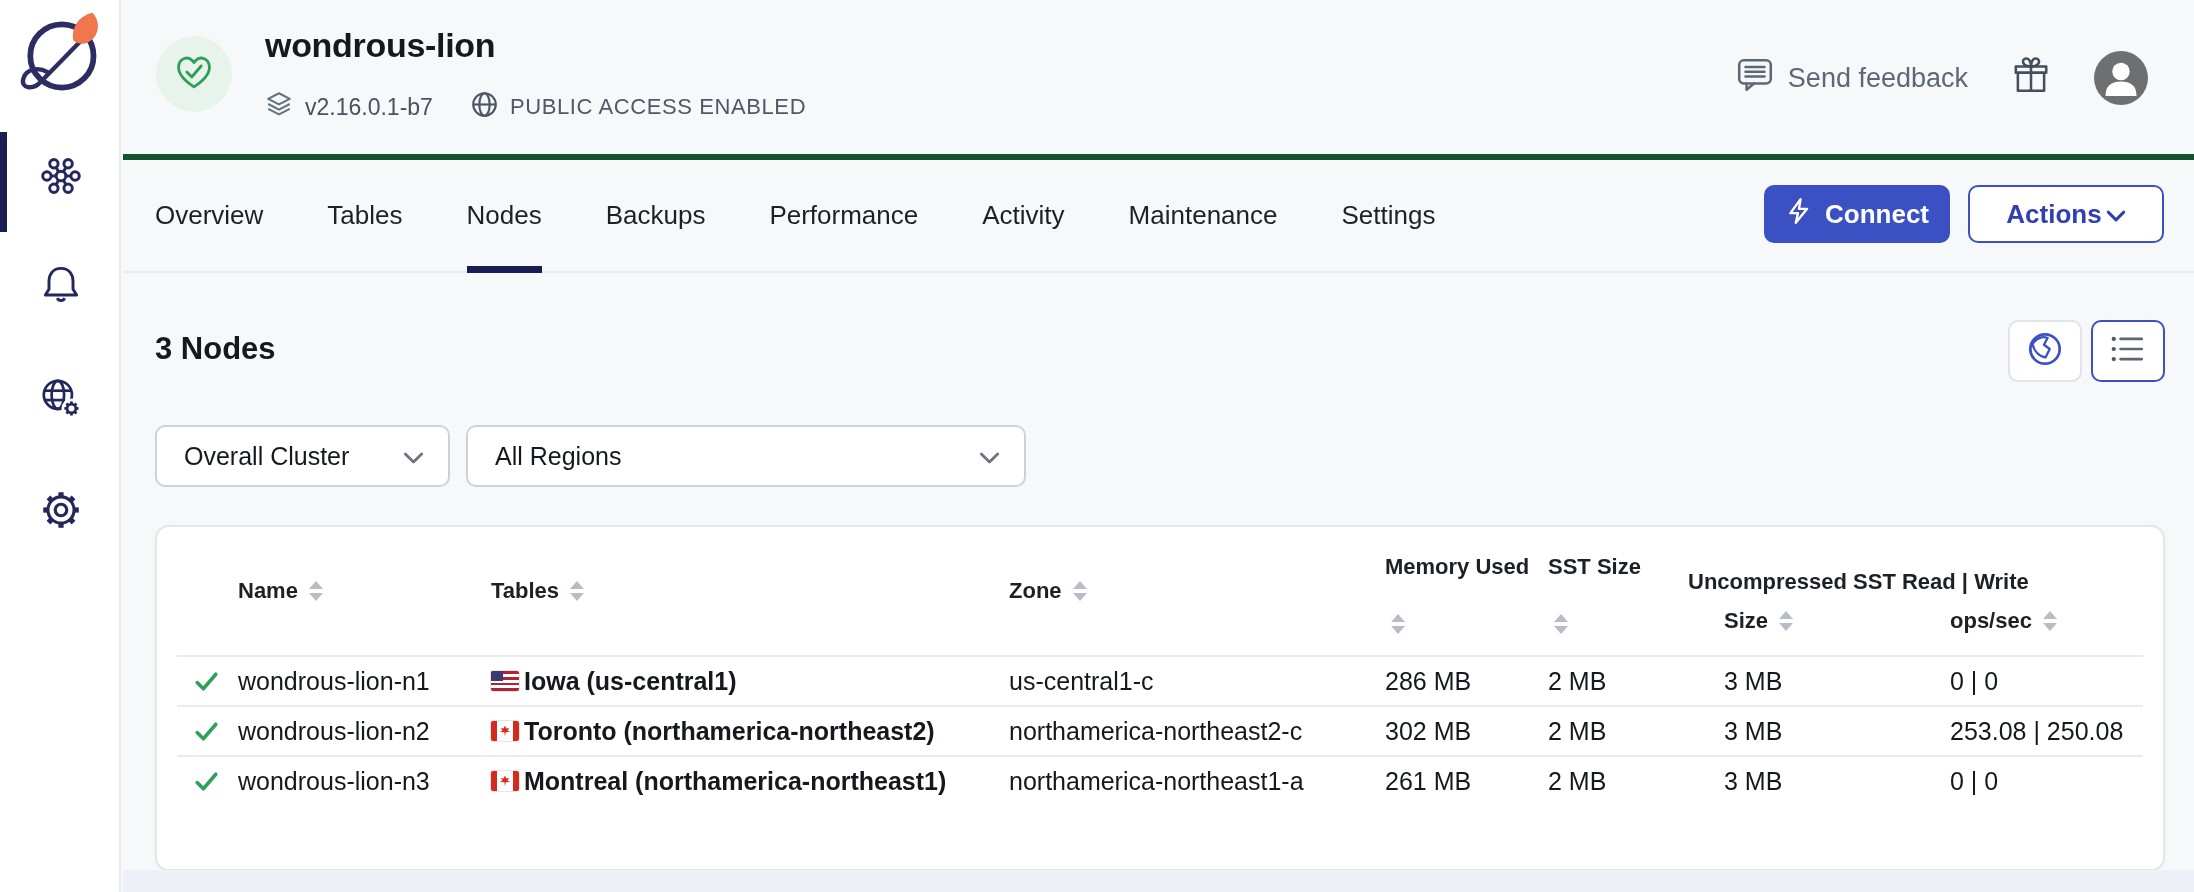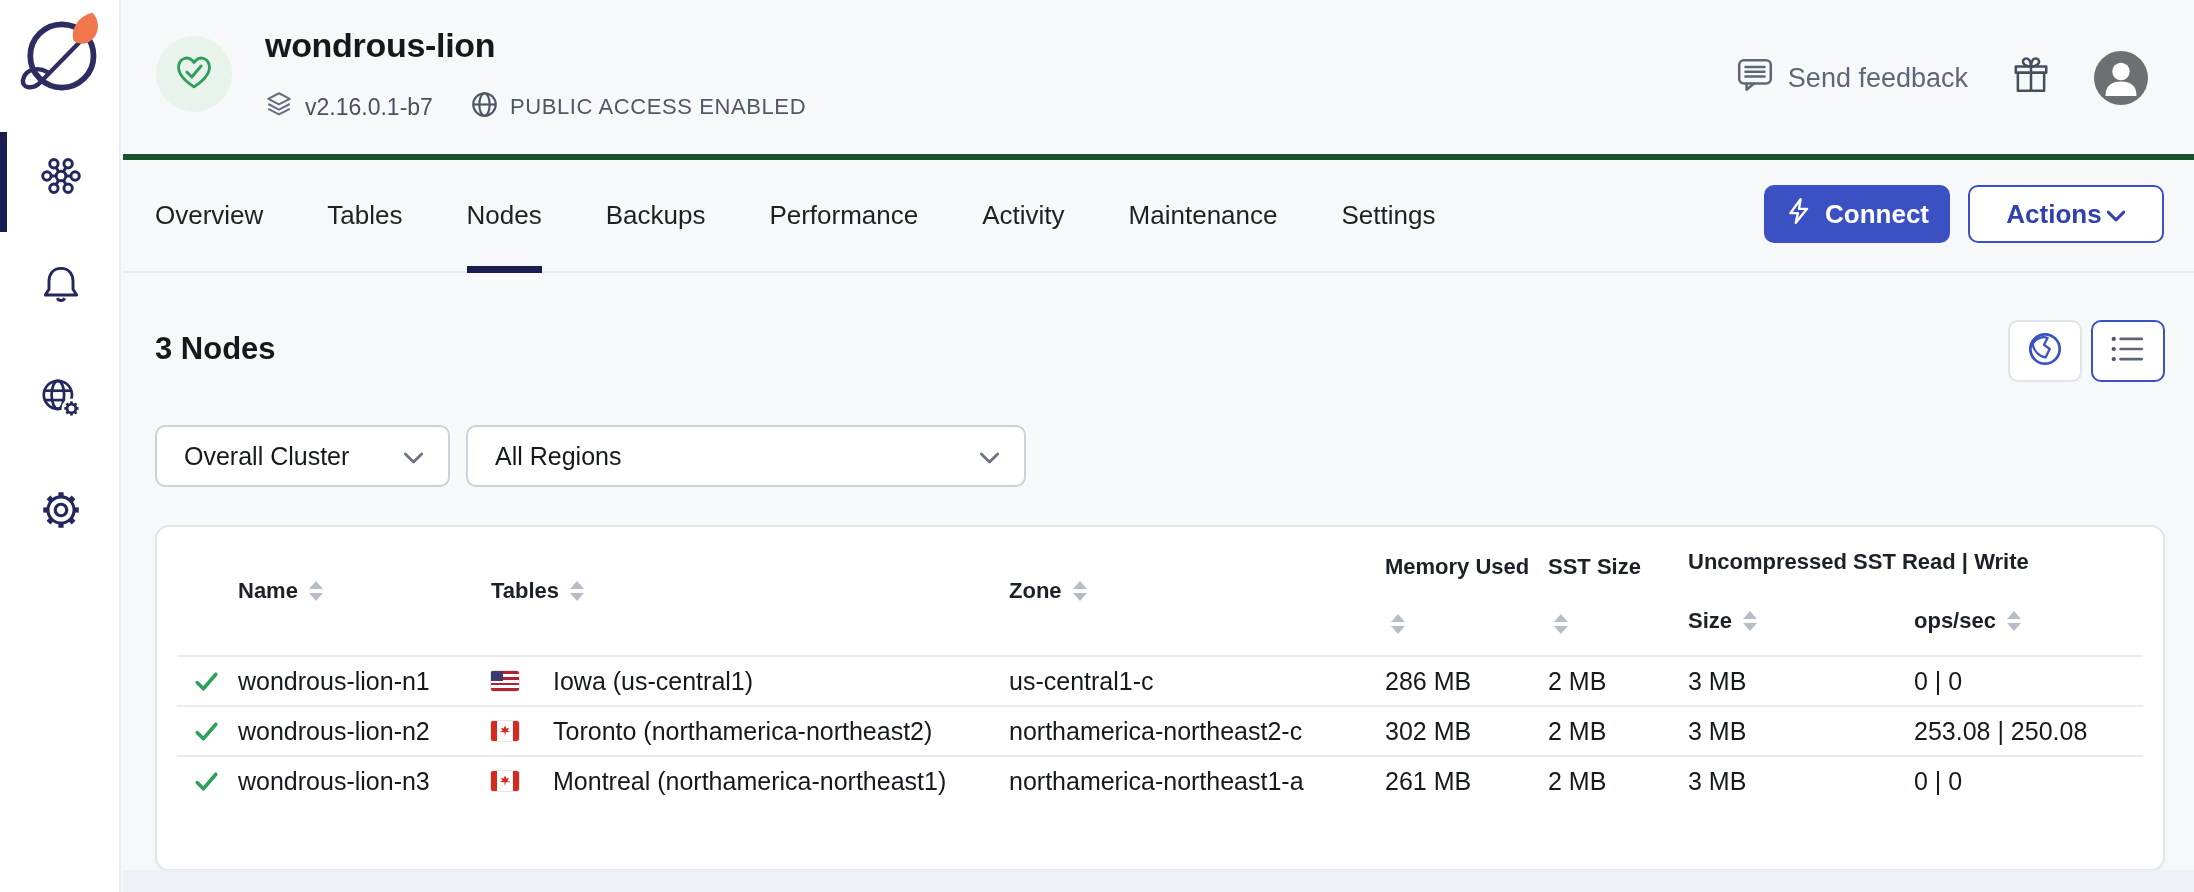--- a/index.html
+++ b/index.html
@@ -55,33 +55,33 @@
   .c-region { width:518px; flex:0 0 auto; }
   .c-zone { width:376px; flex:0 0 auto; }
   .c-mem { width:163px; flex:0 0 auto; }
   .c-sst { width:140px; flex:0 0 auto;gap:10px; }
   .c-group { flex:1; }
   .th { font-size:22px; font-weight:700; color:#1c2027; }
   .th-mid { height:100%; display:flex; align-items:center; }
   .th-inner { display:flex; align-items:center; cursor:pointer; }
   .th-stack { display:flex; flex-direction:column; justify-content:space-between; padding:27px 0 21px; }
   .th-stack .sort { margin-left:4px; }
-  .group-wrap { display:flex; flex-direction:column; padding:22px 0 21px; height:100%; }
+  .group-wrap { display:flex; flex-direction:column; padding:42px 0 21px; height:100%; }
   .group-label { font-size:22px; font-weight:700; color:#1c2027; }
   .group-cols { display:flex; flex:1; align-items:flex-end; }
-  .gc-size { width:226px; flex:0 0 auto; }
+  .gc-size { width:226px; flex:0 0 auto;margin-left:36px; }
   .gc-ops { flex:1; }
   .sort { display:inline-flex; flex-direction:column; gap:4px; margin-left:11px; }
   .sort .up { width:0; height:0; border-left:7px solid transparent; border-right:7px solid transparent; border-bottom:8px solid #b7bdc7; }
   .sort .down { width:0; height:0; border-left:7px solid transparent; border-right:7px solid transparent; border-top:8px solid #b7bdc7; }
   .sep { height:2px; background:#e9ebf0; margin:0 20px; }
   .trow { display:flex; height:48px; align-items:center; font-size:25px; color:#15181d; }
   .cell { display:flex; align-items:center; }
   .cell-check { width:81px; flex:0 0 auto; padding-left:36px; }
-  .cell-region { gap:34px; }
+  .cell-region { gap:5px;font-weight:bold; }
   .flag { position:relative; width:28px; height:20px; border-radius:2px; overflow:hidden; flex:0 0 auto; box-shadow:0 0 0 1px rgba(0,0,0,0.10); }
   .flag.us { background:repeating-linear-gradient(180deg,#b22234 0 2.9px,#fff 2.9px 5.8px); }
   .flag.us::before { content:""; position:absolute; left:0; top:0; width:12px; height:10px; background:#3c3b6e; }
   .flag.ca { background:linear-gradient(90deg,#d52b1e 0 22%,#fff 22% 78%,#d52b1e 78%); }
   .flag.ca::before { content:""; position:absolute; left:50%; top:50%; width:11px; height:11px; transform:translate(-50%,-50%); background:#d52b1e;
     clip-path:polygon(50% 0%,62% 28%,88% 22%,72% 48%,100% 60%,56% 62%,50% 100%,44% 62%,0% 60%,28% 48%,12% 22%,38% 28%); }
   .footer-strip { position:absolute; left:0; right:0; bottom:0; height:22px; background:#edf0f6; }
 </style>
 </head>
 <body>

